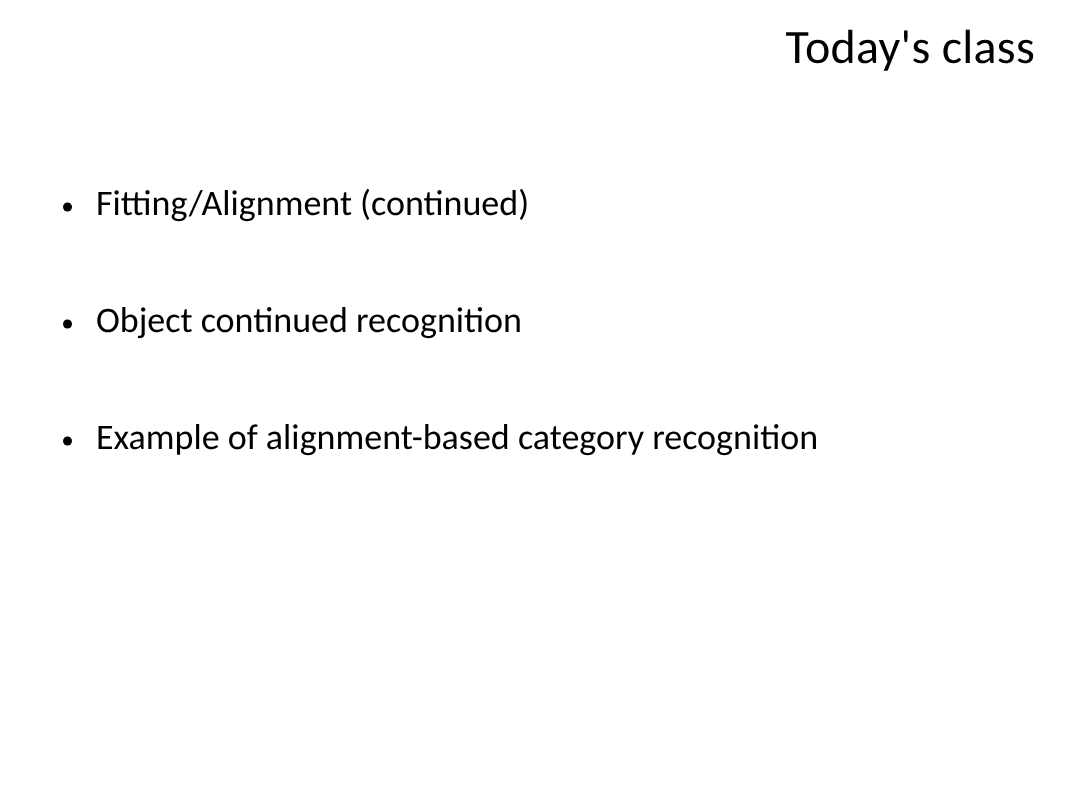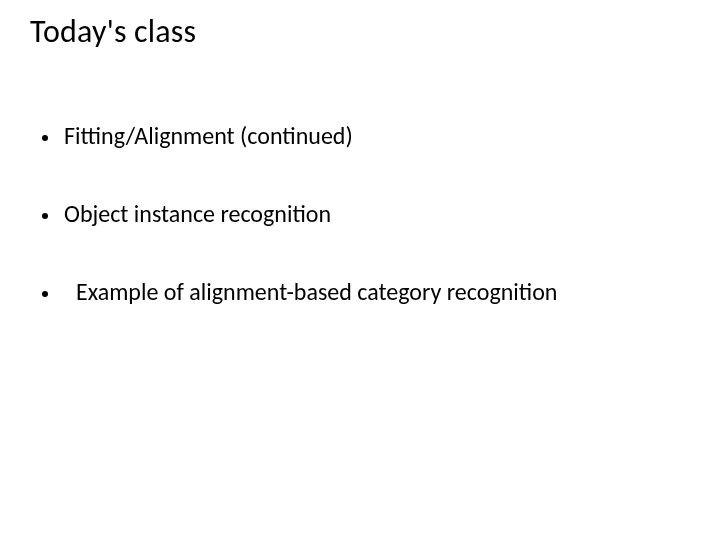--- a/index.html
+++ b/index.html
@@ -12,20 +12,21 @@
       height: 540px;
       background: #ffffff;
       font-family: Calibri, "Segoe UI", Arial, sans-serif;
       color: #000000;
       overflow: hidden;
     }
     .slide {
       width: 100%;
       height: 100%;
       padding: 12px 30px 30px 30px;
+      text-align: right;
     }
     .title {
       font-size: 32px;
       font-weight: 400;
       margin-bottom: 70px;
       letter-spacing: 0.2px;
     }
     .bullet-list {
       list-style: none;
       padding-left: 12px;
@@ -33,21 +34,20 @@
     .bullet-item {
       font-size: 24px;
       font-weight: 400;
       line-height: 1.25;
       margin-bottom: 48px;
       display: flex;
       align-items: flex-start;
     }
     .bullet-item:last-child {
       margin-bottom: 0;
-      gap: 12px;
     }
     .bullet-dot {
       display: inline-block;
       width: 6px;
       height: 6px;
       background: #000000;
       border-radius: 50%;
       margin-right: 16px;
       margin-top: 14px;
       flex-shrink: 0;
@@ -61,20 +61,20 @@
 
 <div class="slide">
   <h1 class="title">Today's class</h1>
   <ul class="bullet-list">
     <li class="bullet-item">
       <span class="bullet-dot"></span>
       <span class="bullet-text">Fitting/Alignment (continued)</span>
     </li>
     <li class="bullet-item">
       <span class="bullet-dot"></span>
-      <span class="bullet-text">Object instance recognition</span>
+      <span class="bullet-text">Object continued recognition</span>
     </li>
     <li class="bullet-item">
       <span class="bullet-dot"></span>
       <span class="bullet-text">Example of alignment-based category recognition</span>
     </li>
   </ul>
 </div>
 
 </body></html>

